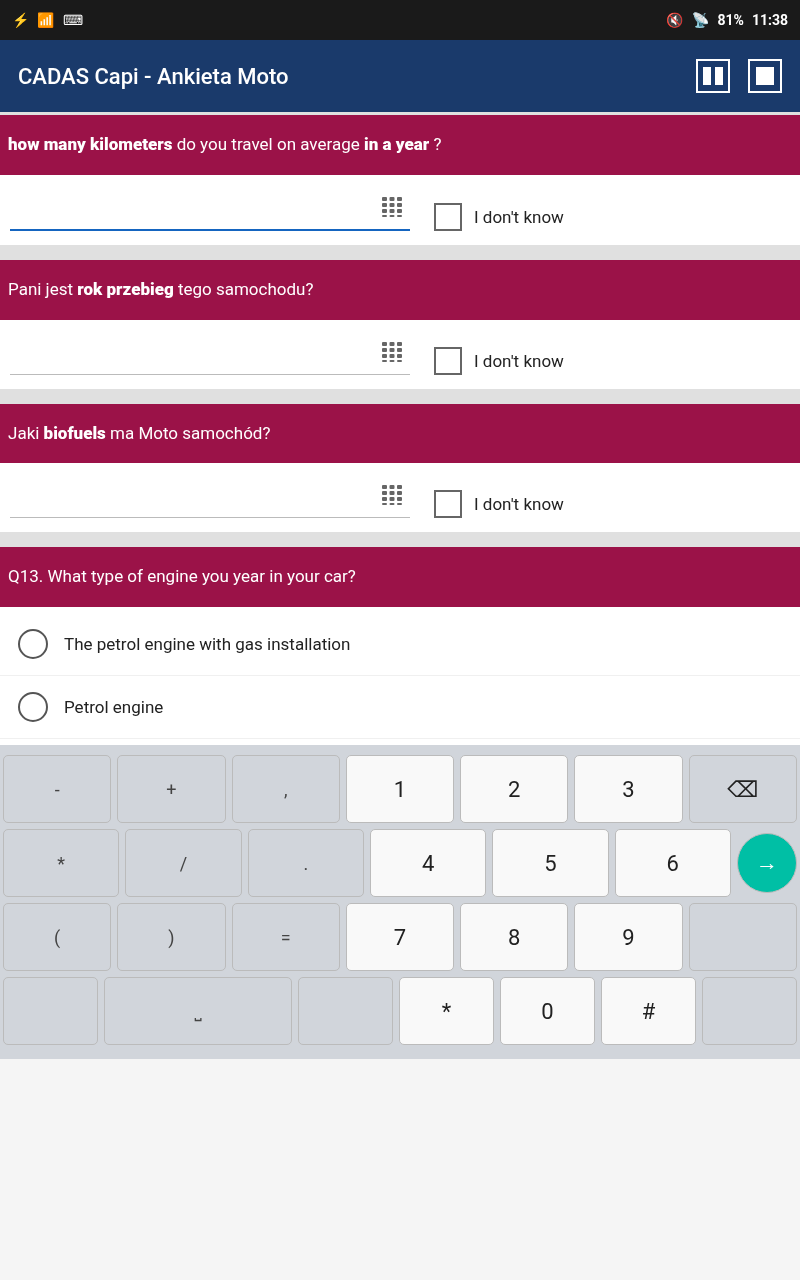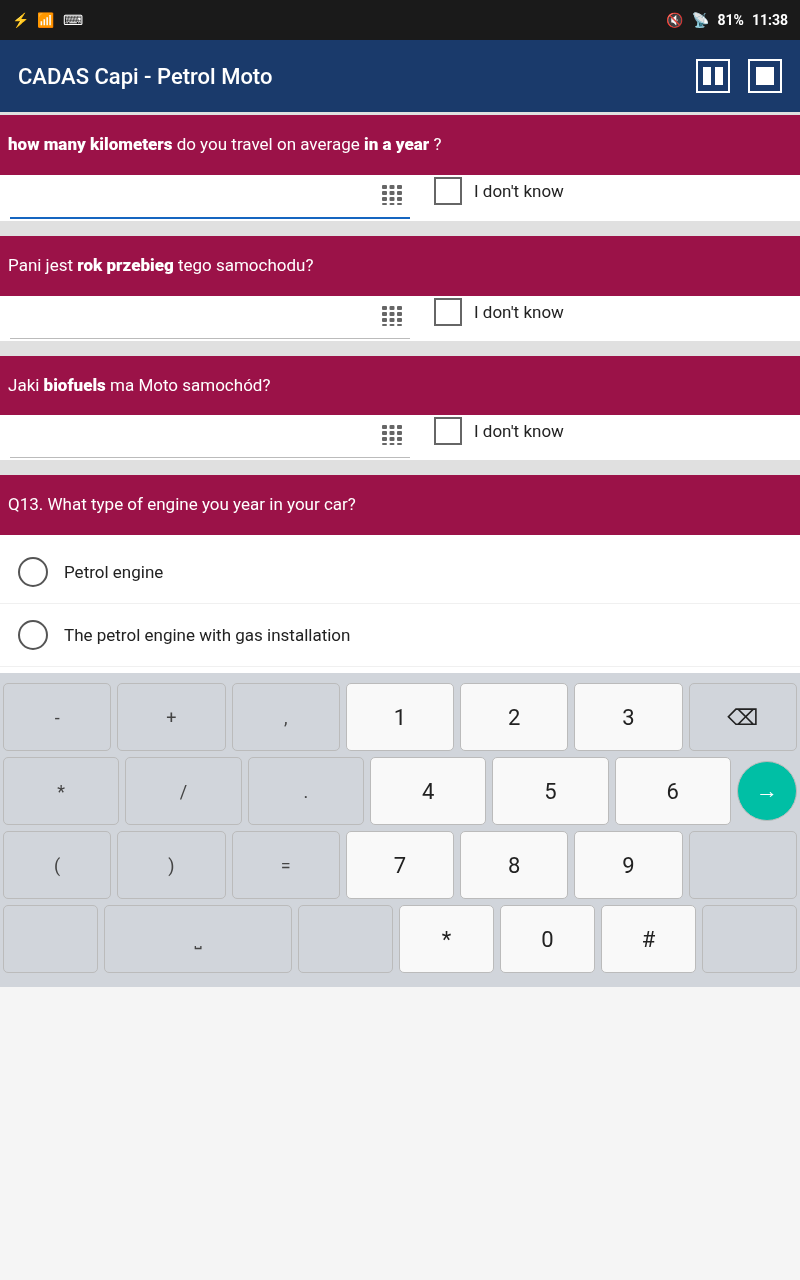--- a/index.html
+++ b/index.html
@@ -55,22 +55,22 @@
       font-size: 17px;
       line-height: 1.4;
     }
     .section-header b { font-weight: 900; }
 
     
     .input-row {
       width: 800px;
       background: #fff;
       display: flex;
-      align-items: flex-start;
-      padding: 2px 10px;
+      align-items: flex-end;
+      padding: 14px 10px;
       border-bottom: 1px solid #e0e0e0;
       gap: 0;
     }
     .text-input-wrap {
       flex: 0 0 400px;
       display: flex;
       align-items: center;
       border-bottom: 2px solid #1565c0;
       padding-bottom: 4px;
       margin-right: 10px;
@@ -175,21 +175,21 @@
   </div>
   <div class="status-right">
     <span>🔇</span>
     <span>📡</span>
     <span>81%</span>
     <span>11:38</span>
   </div>
 </div>
 
 <div class="app-bar">
-  <span class="app-bar-title">CADAS Capi - Petrol Moto</span>
+  <span class="app-bar-title">CADAS Capi - Ankieta Moto</span>
   <div class="app-bar-actions">
     <button class="app-bar-btn">
       <div class="pause-icon">
         <div class="pause-bar"></div>
         <div class="pause-bar"></div>
       </div>
     </button>
     <button class="app-bar-btn">
       <div class="stop-icon"></div>
     </button>
@@ -298,25 +298,25 @@
 
 <div class="gap-section"></div>
 
 <div class="section-header">
   <span>Q13. What type of engine you year in your car?</span>
 </div>
 
 <div class="radio-options">
   <div class="radio-option">
     <div class="radio-circle"></div>
-    <span class="radio-label">Petrol engine</span>
+    <span class="radio-label">The petrol engine with gas installation</span>
   </div>
   <div class="radio-option">
     <div class="radio-circle"></div>
-    <span class="radio-label">The petrol engine with gas installation</span>
+    <span class="radio-label">Petrol engine</span>
   </div>
 </div>
 
 <div class="keyboard">
 
   <div class="kb-row">
     <div class="kb-key special">-</div>
     <div class="kb-key special">+</div>
     <div class="kb-key special">,</div>
     <div class="kb-key number">1</div>

